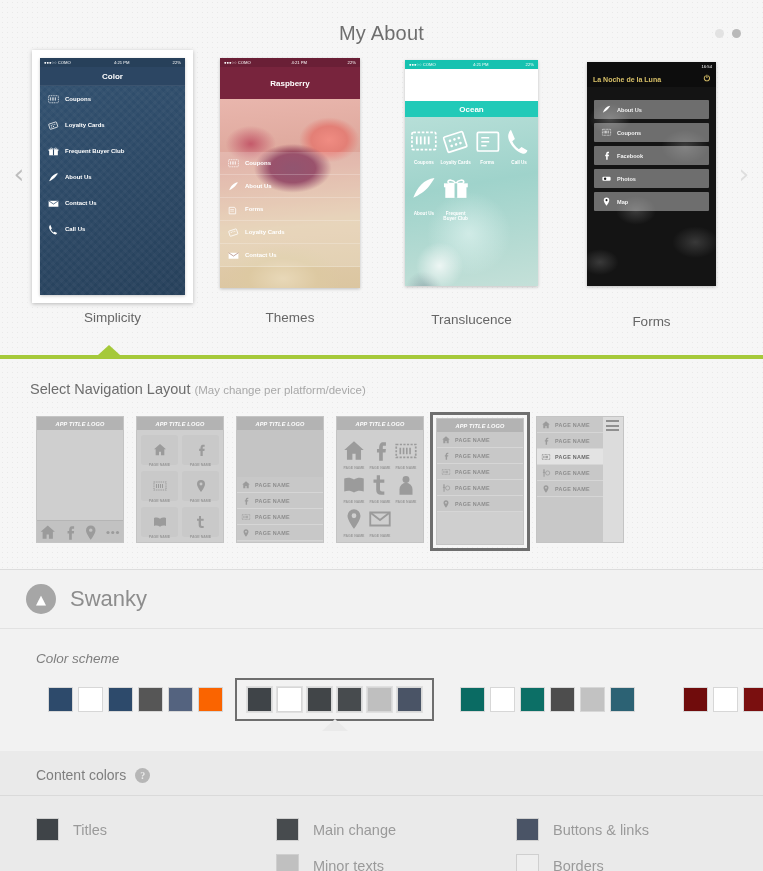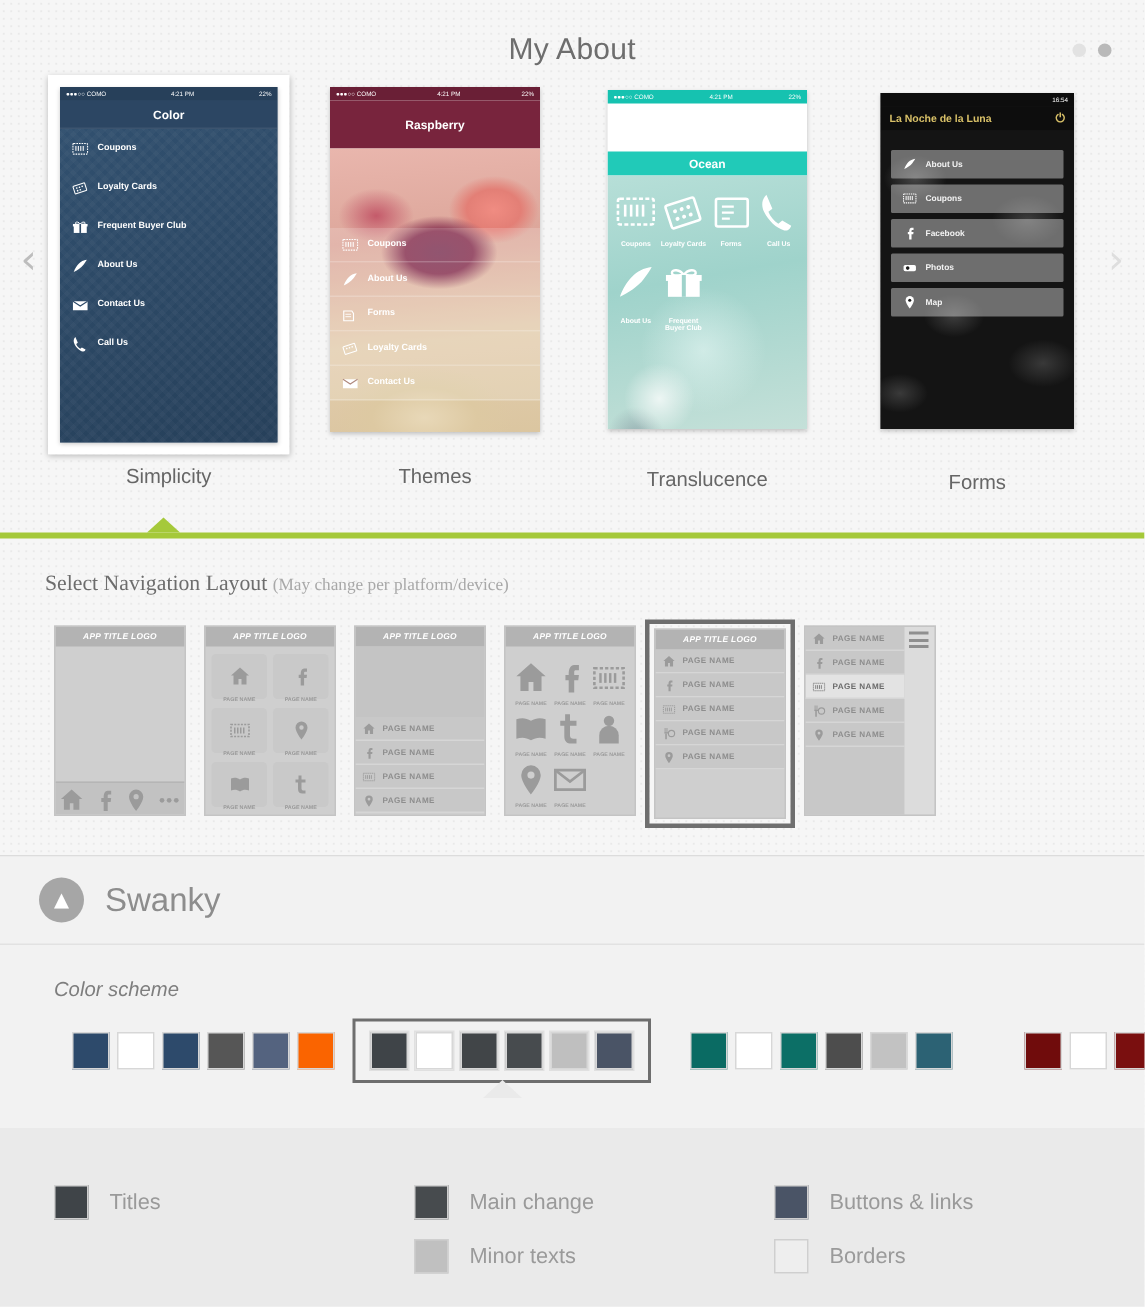--- a/index.html
+++ b/index.html
@@ -146,21 +146,21 @@
   
   .green-bar { position: relative; height: 4px; background: #a5c93a; }
   .green-bar .pointer {
     position: absolute; bottom: 100%; width: 0; height: 0;
     border-left: 11px solid transparent; border-right: 11px solid transparent;
     border-bottom: 10px solid #a5c93a;
   }
 
   
   .navlayouts { padding: 22px 0 18px 30px; }
-  .nl-title { font-size: 14.5px; color: #6d6d6d; font-family: Liberation Serif, serif; }
+  .nl-title { font-size: 14.5px; color: #6d6d6d; }
   .nl-title .sub { font-size: 11.5px; color: #a8a8a8; }
   .nl-row { display: flex; gap: 0; margin-top: 15px; align-items: flex-start; }
   .nl-item { width: 100px; margin-right: 0; }
   .nl-slot { width: 100px; padding: 4px; display: flex; justify-content: center; }
   .nl-slot.sel { border: 3px solid #6e6e6e; padding: 3px; }
   .mock {
     width: 88px; height: 127px; background: #cfcfcf;
     position: relative; overflow: hidden;
     border: 1px solid #c4c4c4;
   }
@@ -969,20 +969,24 @@
           <span class="sp" style="background:#700c0c"></span>
           <span class="sp" style="background:#ffffff"></span>
           <span class="sp" style="background:#7a0f0f"></span>
 
         </div>
 
       </div>
     </div>
 
     <div class="content-colors">
+      <div class="cc-head">
+        <span class="cc-title">Content colors</span>
+        <span class="help-icon">?</span>
+      </div>
       <div class="cc-grid">
 
         <div class="cc-col">
           <div class="cc-item">
             <span class="cc-sw" style="background:#3f4448"></span>
             <span class="cc-lbl">Titles</span>
           </div>
         </div>
 
         <div class="cc-col">

